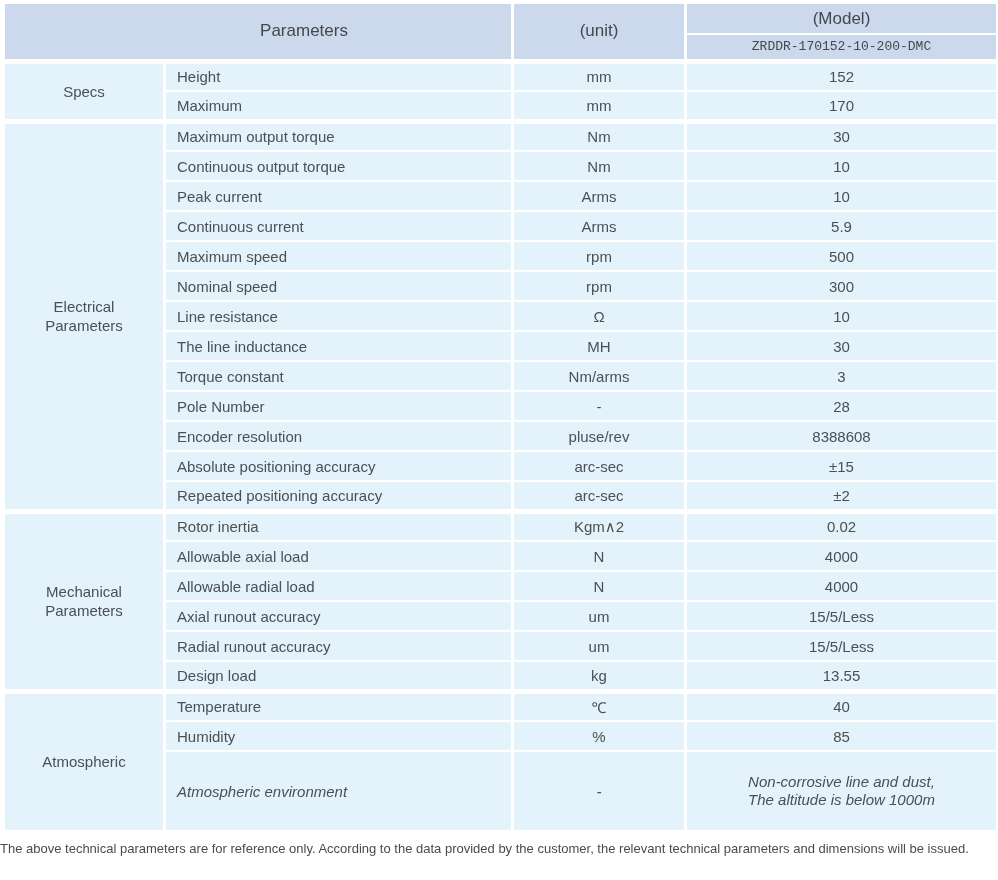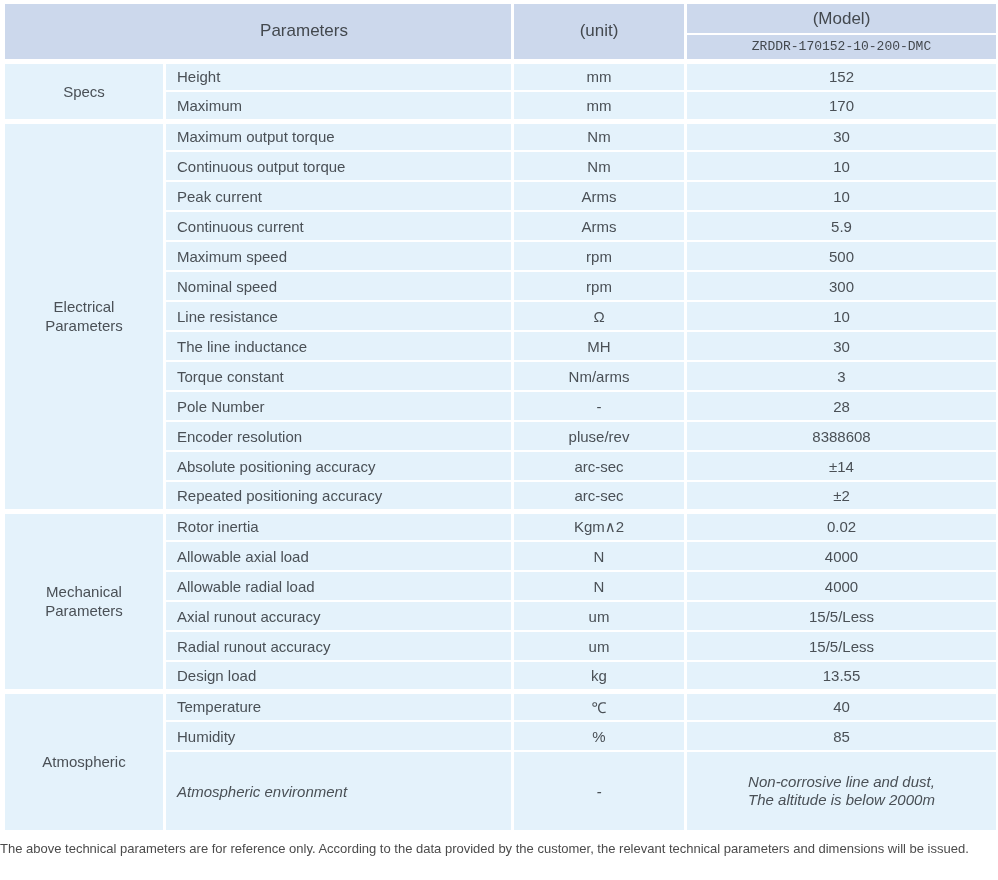--- a/index.html
+++ b/index.html
@@ -143,21 +143,21 @@
       <td class="v">28</td>
     </tr>
     <tr>
       <td class="p">Encoder resolution</td>
       <td class="u">pluse/rev</td>
       <td class="v">8388608</td>
     </tr>
     <tr>
       <td class="p">Absolute positioning accuracy</td>
       <td class="u">arc-sec</td>
-      <td class="v">±14</td>
+      <td class="v">±15</td>
     </tr>
     <tr>
       <td class="p">Repeated positioning accuracy</td>
       <td class="u">arc-sec</td>
       <td class="v">±2</td>
     </tr>
 
     <tr class="gstart">
       <td class="gcell" rowspan="6">
           <div class="glabel">Mechanical Parameters</div>
@@ -203,19 +203,19 @@
     <tr>
       <td class="p">Humidity</td>
       <td class="u">%</td>
       <td class="v">85</td>
     </tr>
     <tr class="tall">
       <td class="p">Atmospheric environment</td>
       <td class="u">-</td>
       <td class="v">
         <div class="vline">Non-corrosive line and dust,</div>
-        <div class="vline">The altitude is below 2000m</div>
+        <div class="vline">The altitude is below 1000m</div>
       </td>
     </tr>
   </tbody>
 </table>
 
 <div class="note">The above technical parameters are for reference only. According to the data provided by the customer, the relevant technical parameters and dimensions will be issued.</div>
 
 </body></html>

